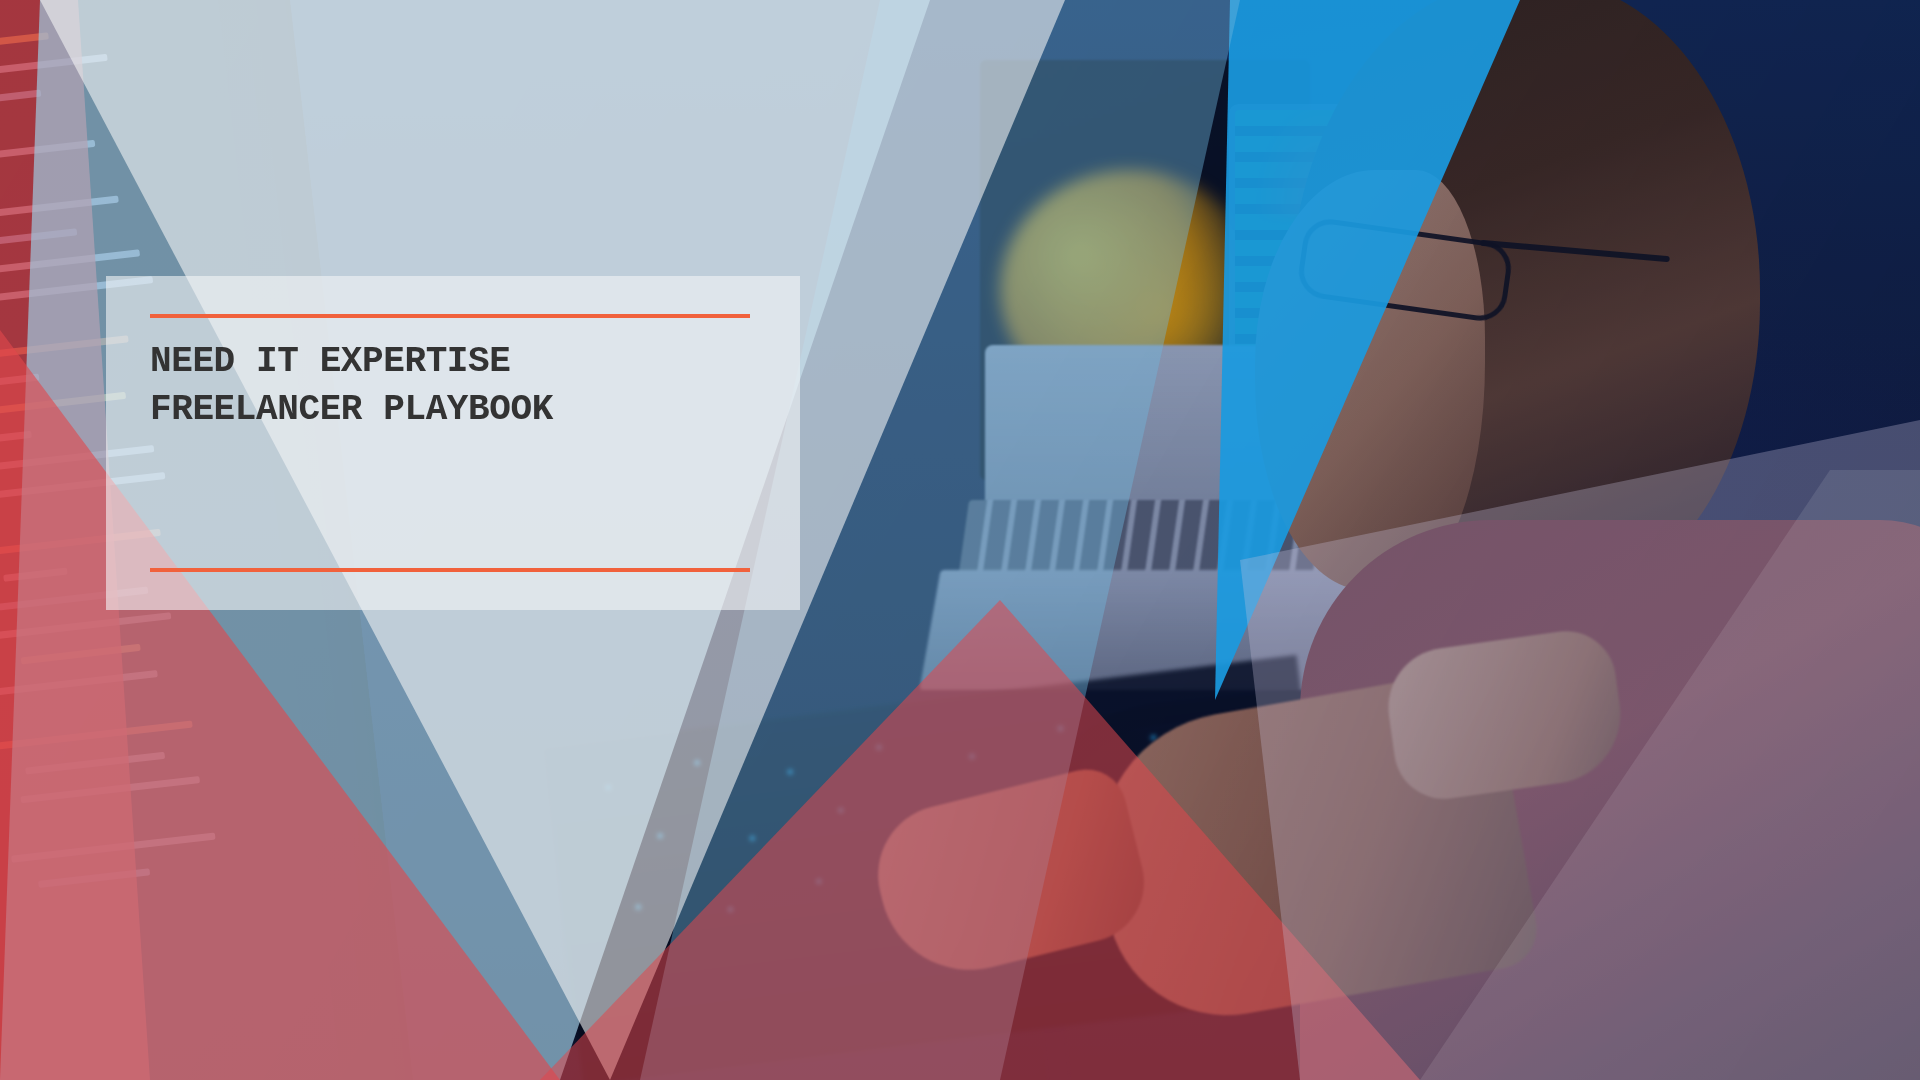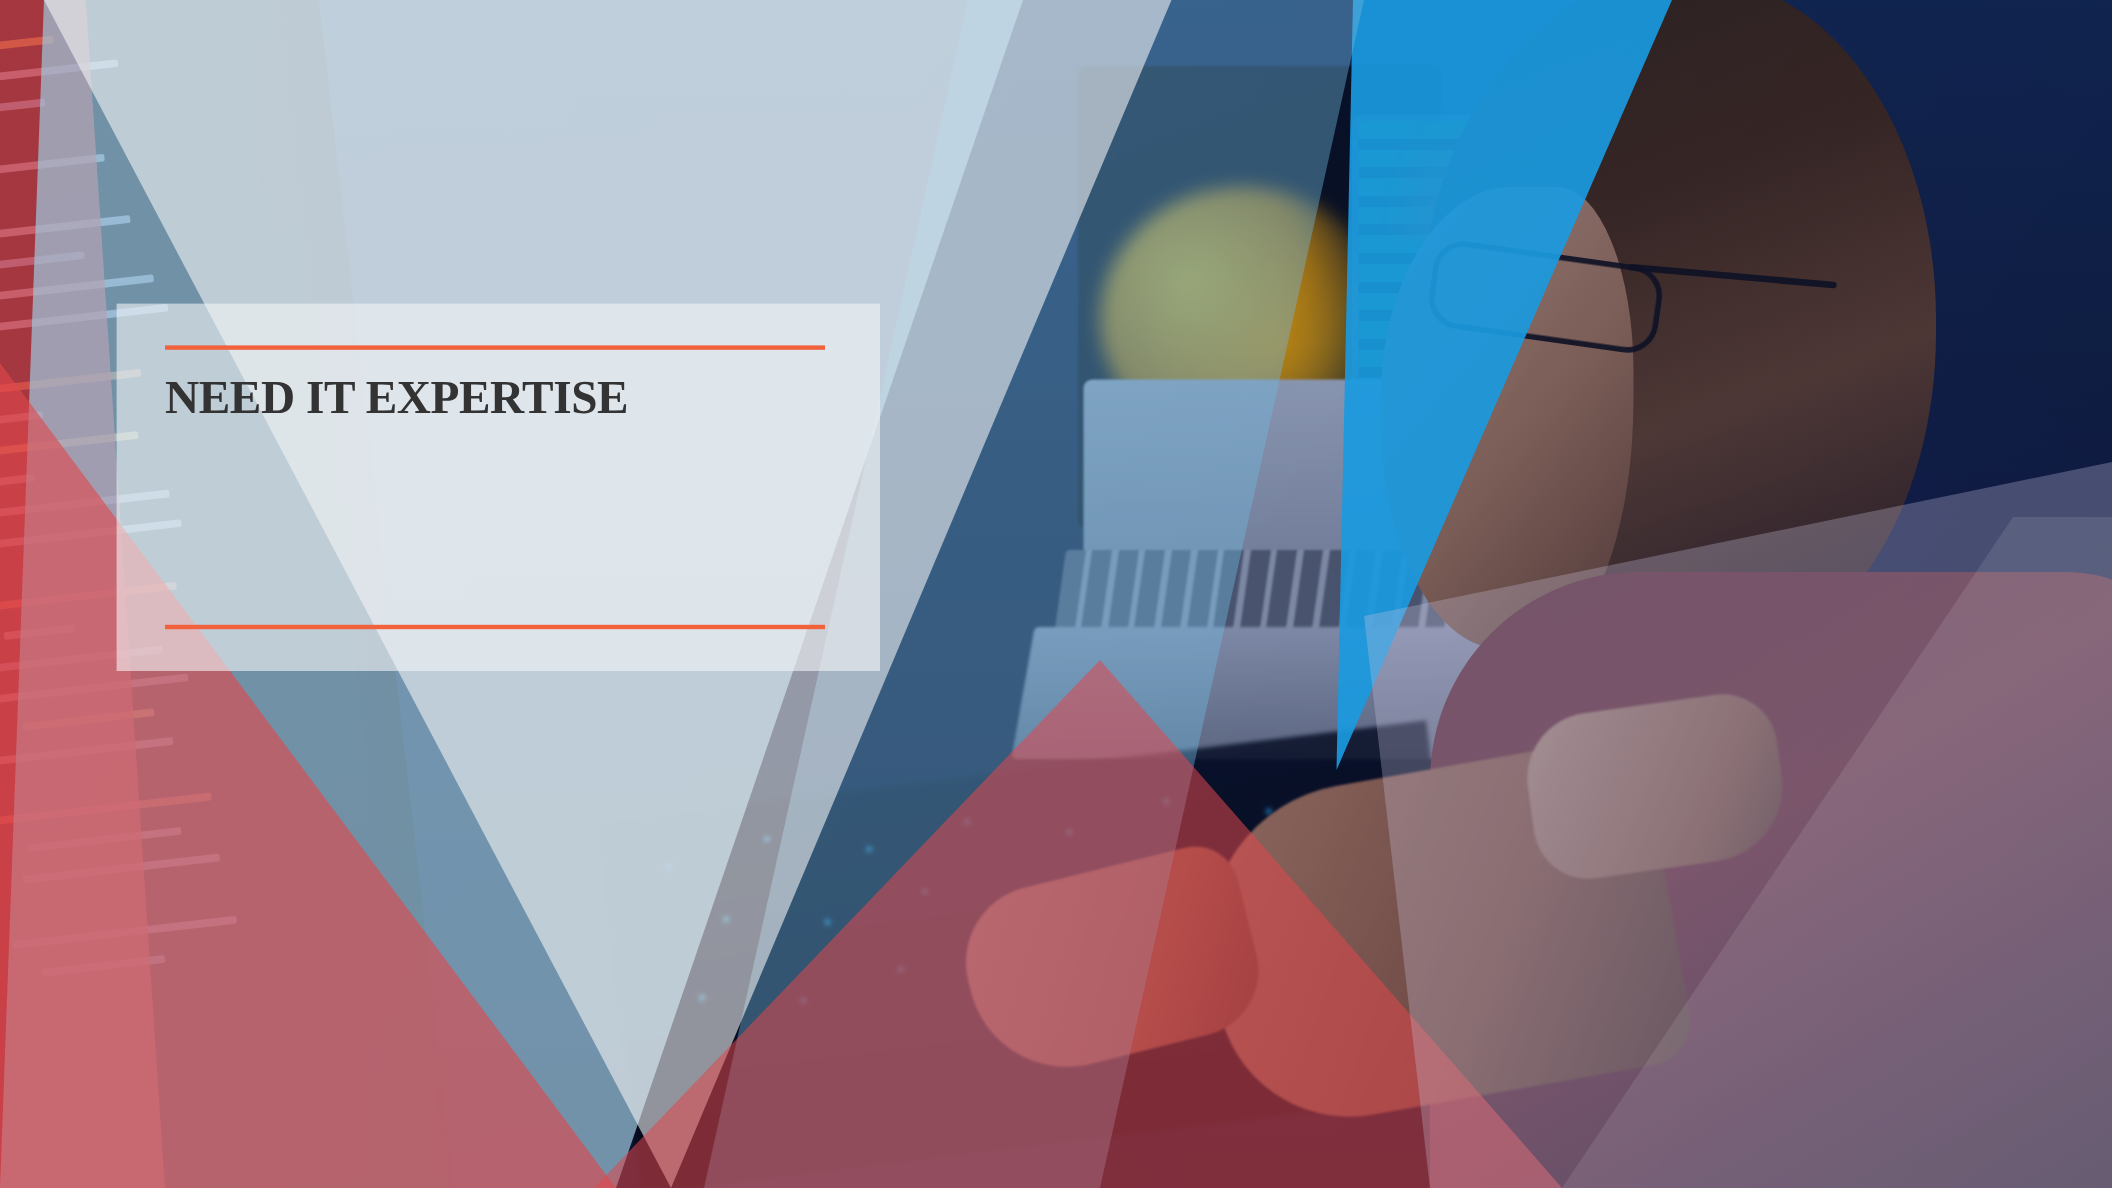--- a/index.html
+++ b/index.html
@@ -240,23 +240,23 @@
   .rule-top { left: 150px; top: 314px; width: 600px; }
   .rule-bottom { left: 150px; top: 568px; width: 600px; }
 
   .headline {
     position: absolute;
     left: 150px;
     top: 338px;
     width: 620px;
     margin: 0;
     color: #333333;
-    font-family: Liberation Serif, serif;
+    font-family: Liberation Mono, monospace;
     font-weight: 700;
-    font-size: 43px;
+    font-size: 36px;
     line-height: 48px;
     letter-spacing: -0.4px;
     text-transform: uppercase;
   }
   .headline span { display: block; }
 </style>
 </head>
 <body>
 
 <div id="stage">
@@ -340,17 +340,18 @@
 
       <polygon points="1420,1080 1830,470 1920,470 1920,1080" fill="#ffffff" opacity="0.10"></polygon>
     </svg>
   </div>
 
   <div class="card"></div>
   <div class="rule rule-top"></div>
 
   <h1 class="headline">
     <span>NEED IT EXPERTISE</span>
+    <span>FREELANCER PLAYBOOK</span>
   </h1>
 
   <div class="rule rule-bottom"></div>
 
 </div>
 
 </body></html>

